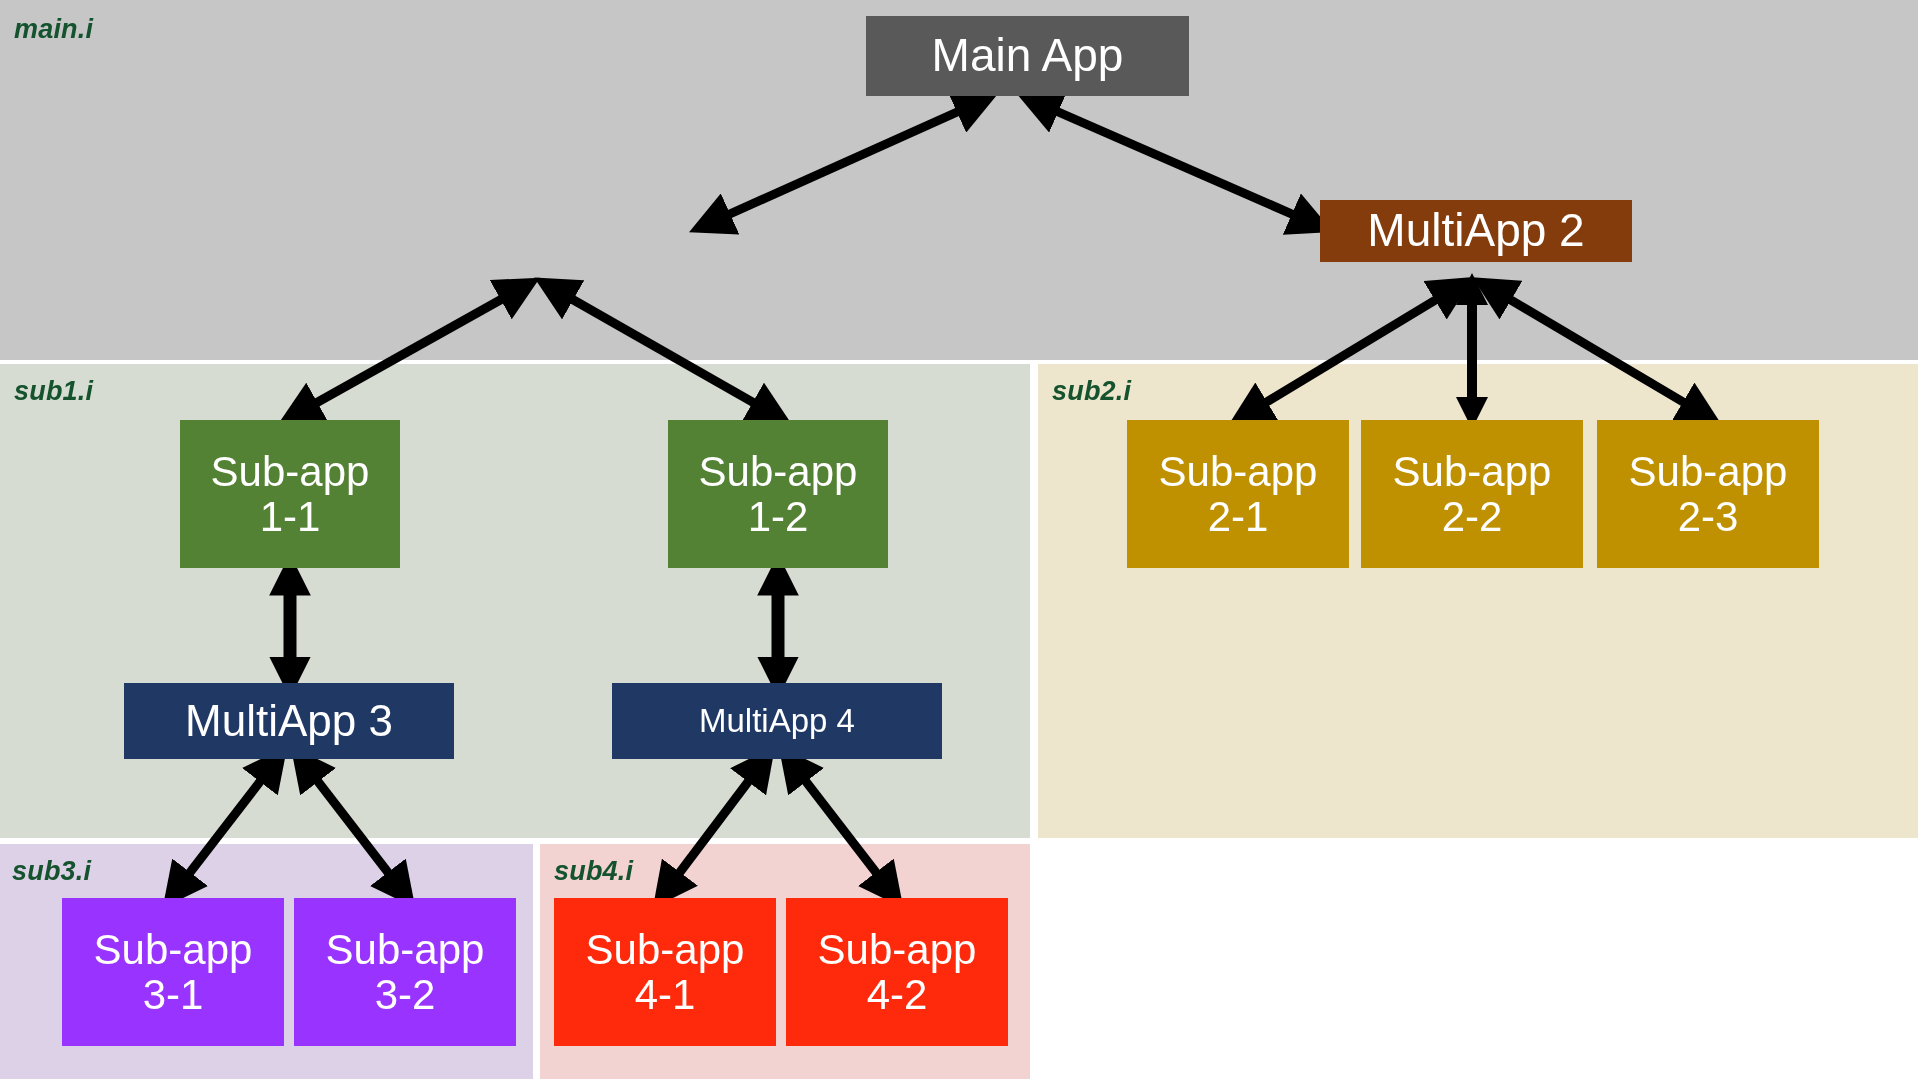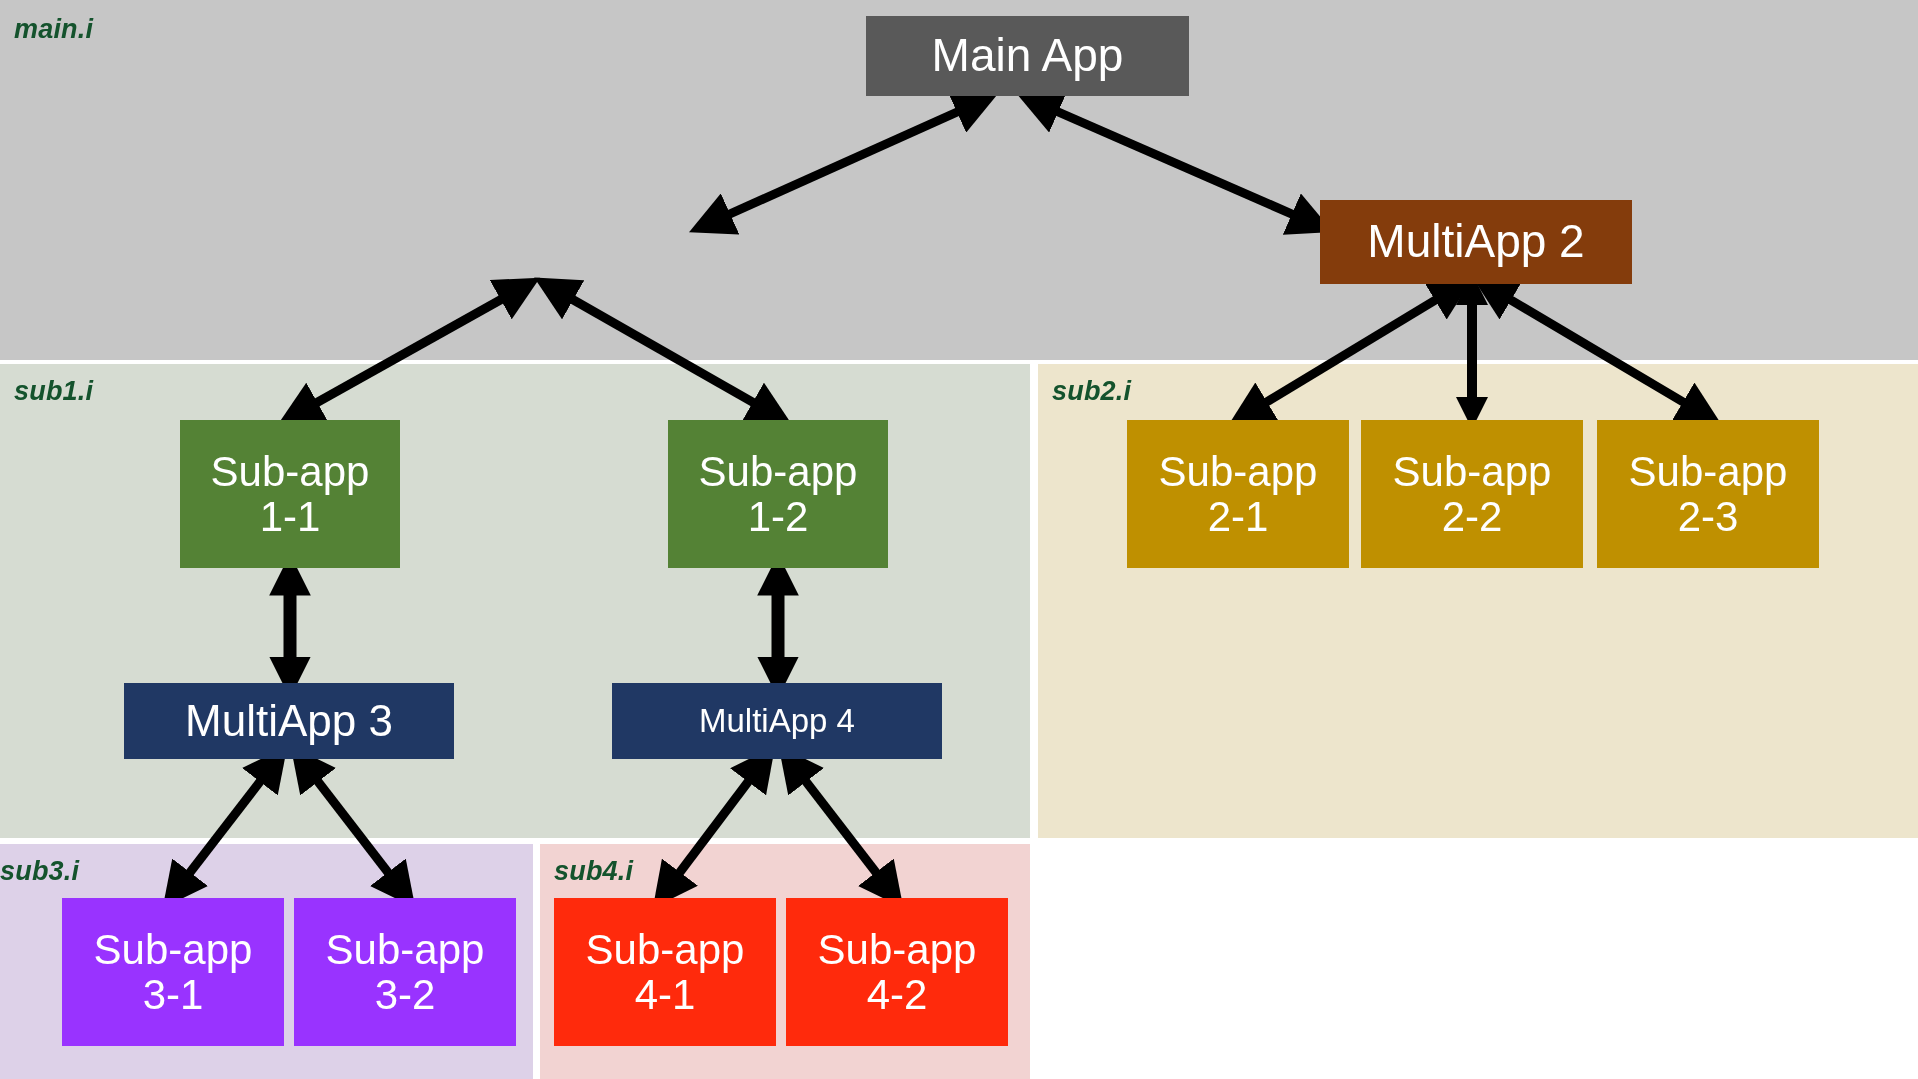--- a/index.html
+++ b/index.html
@@ -40,42 +40,42 @@
     color:#ffffff;
     line-height:1.08;
     box-sizing:border-box;
     white-space:pre-line;
   }
   .node.one-line{font-size:46px;}
   .node.two-line{font-size:42px;}
 
   #node-main-app   {left:866px; top:16px;  width:323px;height:80px; background:#595959;font-size:46px;}
   #node-multiapp-1 {left:372px; top:200px; width:330px;height:82px; background:#843c0c;font-size:46px;}
-  #node-multiapp-2 {left:1320px;top:200px; width:312px;height:84px; background:#843c0c;font-size:46px;}
+  #node-multiapp-2 {left:1320px;top:200px; width:312px;height:62px; background:#843c0c;font-size:46px;}
 
   #node-sub-1-1 {left:180px; top:420px; width:220px;height:148px;background:#548235;}
   #node-sub-1-2 {left:668px; top:420px; width:220px;height:148px;background:#548235;}
 
   #node-multiapp-3 {left:124px;top:683px;width:330px;height:76px;background:#203864;font-size:44px;}
   #node-multiapp-4 {left:612px;top:683px;width:330px;height:76px;background:#203864;font-size:33px;}
 
   #node-sub-2-1 {left:1127px;top:420px;width:222px;height:148px;background:#bf9000;}
   #node-sub-2-2 {left:1361px;top:420px;width:222px;height:148px;background:#bf9000;}
   #node-sub-2-3 {left:1597px;top:420px;width:222px;height:148px;background:#bf9000;}
 
   #node-sub-3-1 {left:62px; top:898px; width:222px;height:148px;background:#9933ff;}
   #node-sub-3-2 {left:294px;top:898px; width:222px;height:148px;background:#9933ff;}
 
   #node-sub-4-1 {left:554px;top:898px; width:222px;height:148px;background:#ff2a0c;}
   #node-sub-4-2 {left:786px;top:898px; width:222px;height:148px;background:#ff2a0c;}
 
   #label-main{left:14px;top:14px;}
   #label-sub1{left:14px;top:376px;}
   #label-sub2{left:1052px;top:376px;}
-  #label-sub3{left:0;top:856px;}
+  #label-sub3{left:12px;top:856px;}
   #label-sub4{left:554px;top:856px;}
 </style>
 </head>
 <body>
 
 <div id="stage">
 
   <div class="region" id="region-main"></div>
   <div class="region" id="region-sub1"></div>
   <div class="region" id="region-sub2"></div>

